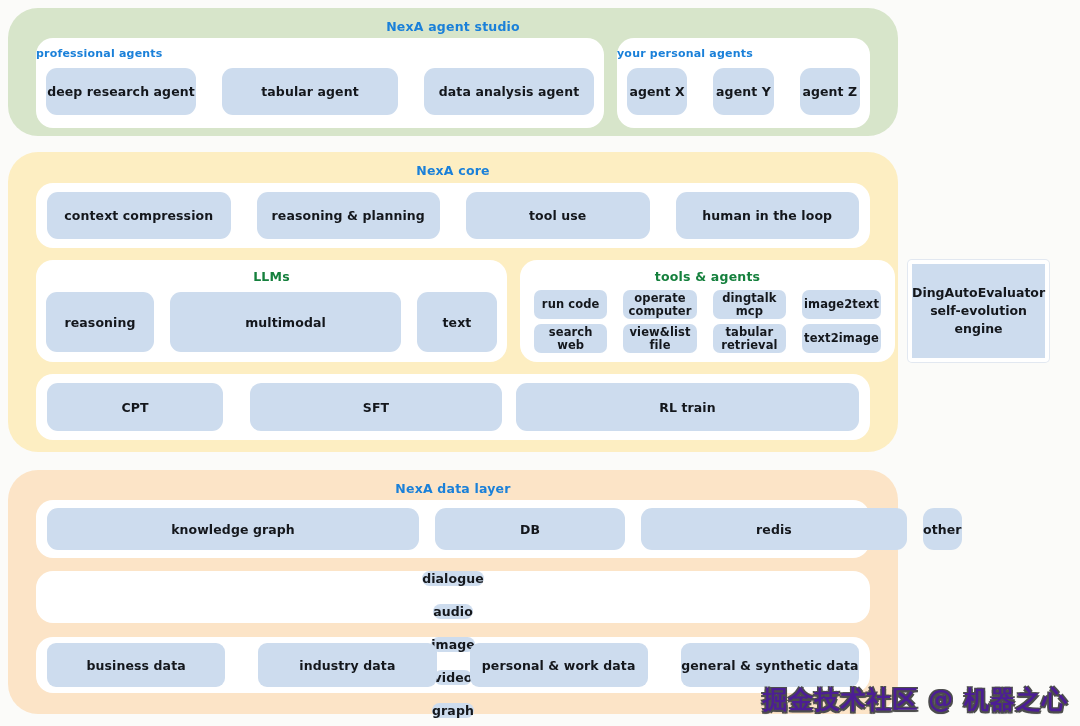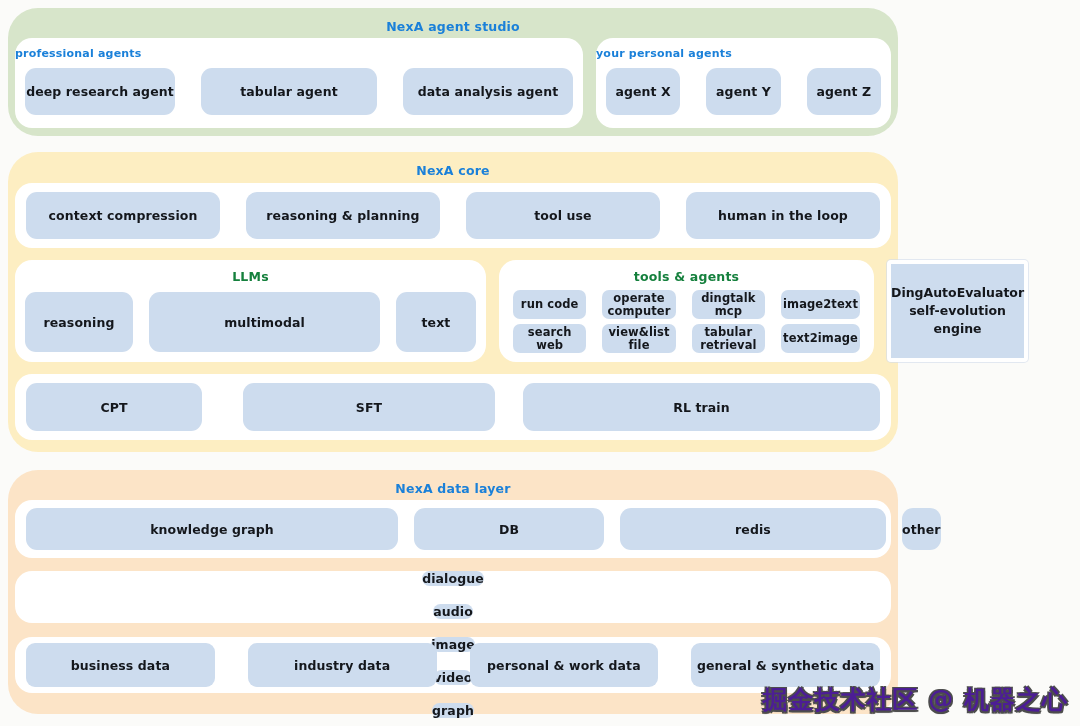--- a/index.html
+++ b/index.html
@@ -9,21 +9,21 @@
     background: #fbfbf9;
     font-family: "DejaVu Sans", "Liberation Sans", sans-serif;
     overflow: hidden;
     color: #14171c;
   }
   .panel {
     position: absolute;
     left: 8px;
     width: 890px;
     border-radius: 30px;
-    padding: 0 7px;
+    padding: 0 28px;
   }
   .sec-title {
     text-align: center;
     font-size: 12.5px;
     font-weight: bold;
     color: #1a80d9;
     padding-top: 11px;
     letter-spacing: 0.2px;
   }
   .group-title {
@@ -98,21 +98,21 @@
     background: #cddcee;
     border: 4px solid #ffffff;
     border-radius: 4px;
     box-shadow: 0 0 0 1px rgba(210,220,235,0.6);
     display: flex; align-items: center; justify-content: center;
     text-align: center;
     font-size: 12.5px; font-weight: bold; line-height: 1.45;
   }
   .train-strip {
     margin-top: 12px; height: 66px;
-    display: flex; align-items: center; gap: 28px; padding: 0 11px;
+    display: flex; align-items: center; gap: 14px; padding: 0 11px;
   }
   .train-strip .chip { height: 48px; }
   .train-cpt { flex: 0 0 176px; }
   .train-sft { flex: 0 0 252px; margin-left: 13px; }
   .train-rl  { flex: 1; }
 
   
   .data-layer { top: 470px; height: 244px; background: #fce4c7; }
   .storage-strip {
     margin-top: 4px; height: 58px;

